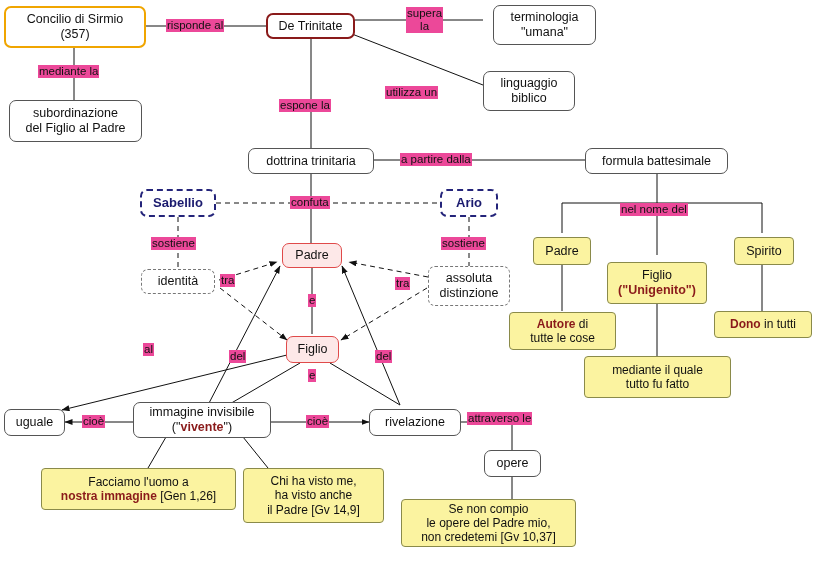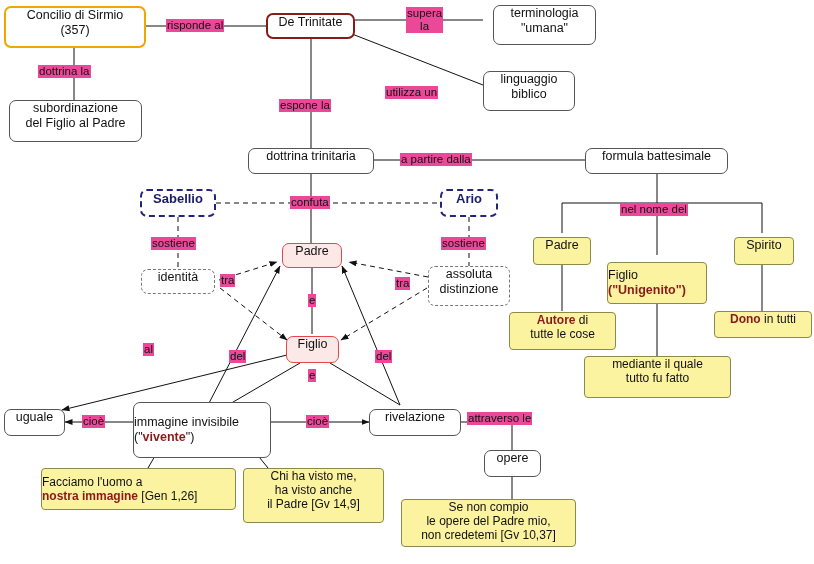--- a/index.html
+++ b/index.html
@@ -20,21 +20,21 @@
     left: 0;
     top: 0;
     width: 814px;
     height: 564px;
     pointer-events: none;
   }
   .node {
     position: absolute;
     box-sizing: border-box;
     display: flex;
-    align-items: flex-start;
+    align-items: center;
     justify-content: center;
     text-align: center;
     line-height: 1.18;
     white-space: pre;
     background: #ffffff;
   }
   
   .n-plain {
     border: 1px solid #555555;
     border-radius: 7px;
@@ -227,21 +227,21 @@
   <div class="node n-yellow" style="left:509px; top:296px; width:107px; height:38px;margin-top:16px;"><span><span class="accent-red">Autore</span><span> di
 tutte le cose</span></span></div>
 
   <div class="node n-yellow" style="left:584px; top:356px; width:147px; height:42px;"><span>mediante il quale
 tutto fu fatto</span></div>
 
   <div class="node n-yellow" style="left:714px; top:311px; width:98px; height:27px;"><span><span class="accent-red">Dono</span><span> in tutti</span></span></div>
 
   <div class="node n-plain" style="left:4px; top:409px; width:61px; height:27px;"><span>uguale</span></div>
 
-  <div class="node n-plain" style="left:133px; top:402px; width:138px; height:56px; flex-direction:column;">
+  <div class="node n-plain" style="left:133px; top:402px; width:138px; height:36px; flex-direction:column;">
     <span>immagine invisibile</span>
     <span class="nowrap"><span>("</span><span class="accent-red">vivente</span><span>")</span></span>
   </div>
 
   <div class="node n-plain" style="left:369px; top:409px; width:92px; height:27px;"><span>rivelazione</span></div>
 
   <div class="node n-plain" style="left:484px; top:450px; width:57px; height:27px;"><span>opere</span></div>
 
   <div class="node n-yellow" style="left:41px; top:468px; width:195px; height:42px; flex-direction:column;">
     <span>Facciamo l'uomo a</span>
@@ -253,21 +253,21 @@
 il Padre [Gv 14,9]</span></div>
 
   <div class="node n-yellow" style="left:401px; top:499px; width:175px; height:48px;"><span>Se non compio
 le opere del Padre mio,
 non credetemi [Gv 10,37]</span></div>
 
   <div class="label" style="left:166px; top:19px;">risponde al</div>
   <div class="label" style="left:406px; top:7px;">supera
 la</div>
   <div class="label" style="left:385px; top:86px;">utilizza un</div>
-  <div class="label" style="left:38px; top:65px;">dottrina la</div>
+  <div class="label" style="left:38px; top:65px;">mediante la</div>
   <div class="label" style="left:279px; top:99px;">espone la</div>
   <div class="label" style="left:400px; top:153px;">a partire dalla</div>
   <div class="label" style="left:290px; top:196px;">confuta</div>
   <div class="label" style="left:151px; top:237px;">sostiene</div>
   <div class="label" style="left:441px; top:237px;">sostiene</div>
   <div class="label" style="left:220px; top:274px;">tra</div>
   <div class="label" style="left:395px; top:277px;">tra</div>
   <div class="label" style="left:620px; top:203px;">nel nome del</div>
   <div class="label" style="left:308px; top:294px;">e</div>
   <div class="label" style="left:308px; top:369px;">e</div>

